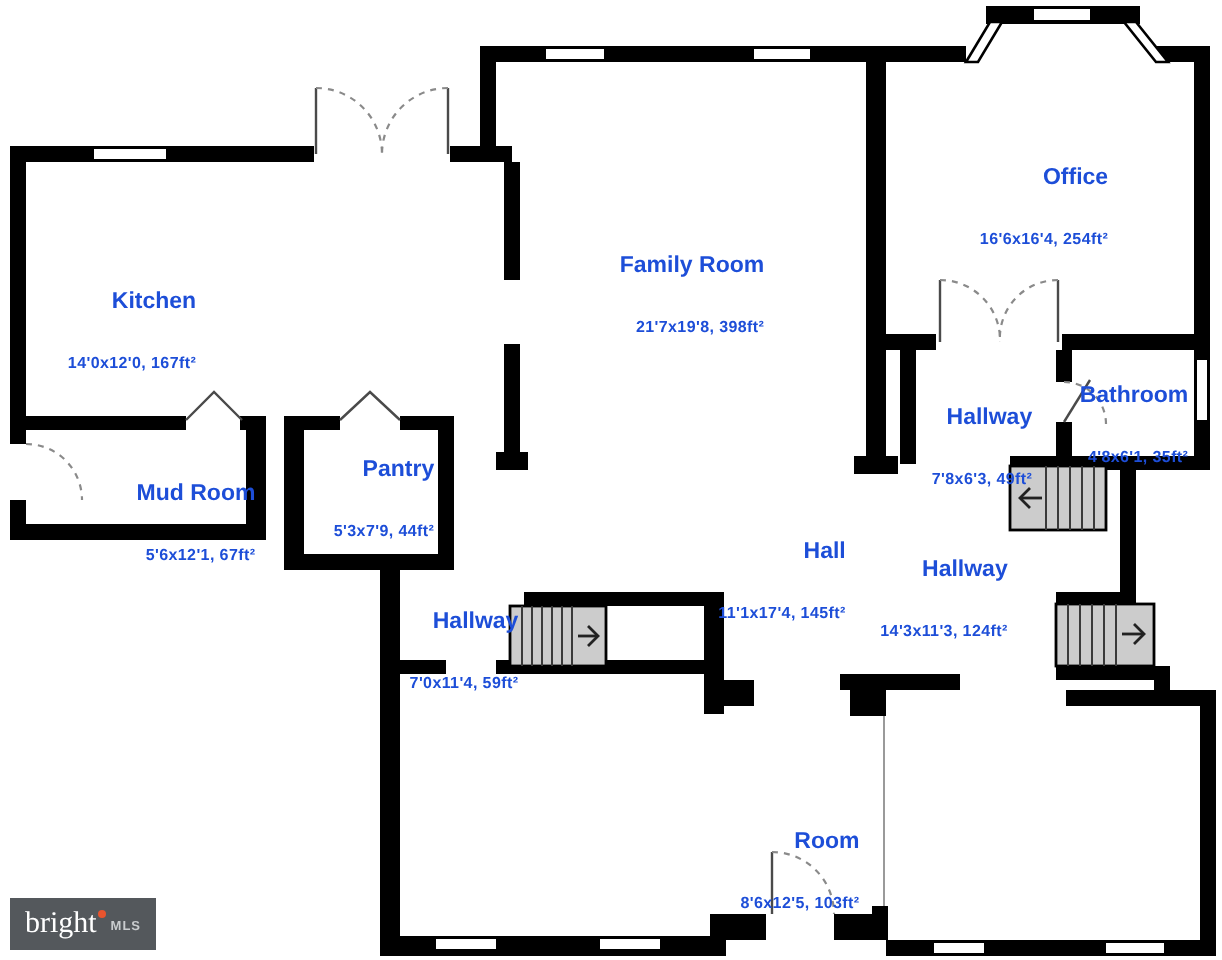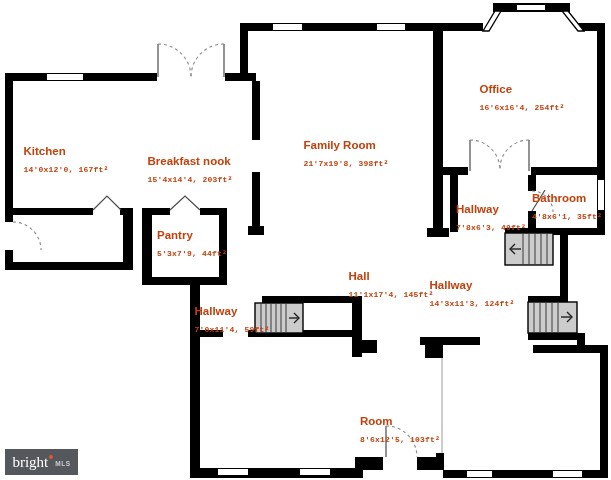--- a/index.html
+++ b/index.html
@@ -8,24 +8,24 @@
   #plan-svg{position:absolute;left:0;top:0;}
   .wall{fill:#000;shape-rendering:crispEdges;}
   .winpane{fill:#fff;shape-rendering:crispEdges;}
   .baywin{fill:#fff;stroke:#000;stroke-width:1.3;}
   .stairbase{fill:var(--stair,#ccc);stroke:#000;stroke-width:1.4;}
   .tread{stroke:#3a3a3a;stroke-width:1;}
   .arrow{stroke:#222;stroke-width:1.4;fill:none;}
   .leaf{stroke:#4a4a4a;stroke-width:1.2;fill:none;}
   .swing{stroke:#8a8a8a;stroke-width:1.1;fill:none;stroke-dasharray:3,3;}
   .thinline{stroke:#9a9a9a;stroke-width:1;}
-  .room-label{position:absolute;transform:translateX(-50%);text-align:left;
-              white-space:nowrap;color:#c2410c;}
+  .room-label{position:absolute;transform:translateX(-50%);text-align:right;
+              white-space:nowrap;color:#1d4ed8;}
   .room-name{font-size:11.5px;font-weight:700;line-height:11px;}
-  .room-dims{font-size:8px;font-weight:700;line-height:9px;margin-top:8px;letter-spacing:.2px;font-family:Liberation Mono, monospace;}
+  .room-dims{font-size:8px;font-weight:700;line-height:9px;margin-top:20px;letter-spacing:.2px;}
   .watermark{position:absolute;left:5px;top:449px;width:73px;height:26px;
              background:var(--wm-bg,#54585c);display:flex;align-items:center;
              justify-content:center;gap:2px;}
   .wm-brand{color:#fff;font-family:"Liberation Serif",serif;font-size:15px;line-height:15px;}
   .wm-dot{width:4px;height:4px;border-radius:50%;background:var(--orange,#e8542e);
           align-self:flex-start;margin-top:6px;margin-left:-1px;}
   .wm-suffix{color:#c9ccce;font-size:6.5px;font-weight:700;letter-spacing:.5px;margin-top:3px;}
 </style>
 </head>
 <body>
@@ -192,39 +192,39 @@
           <polyline class="arrow" points="567,312 572,317 567,322"></polyline>
         </g>
       </g>
     </g>
   </svg>
 
   <div class="room-label" style="left:66px;top:146px">
     <div class="room-name">Kitchen</div>
     <div class="room-dims">14'0x12'0, 167ft²</div>
   </div>
-  <div class="room-label" style="left:190px;top:156px">
-    <div class="room-name">Breakfast nook</div>
-    <div class="room-dims">15'4x14'4, 203ft²</div>
-  </div>
-  <div class="room-label" style="left:346px;top:140px">
+  <div class="room-label" style="left:346px;top:128px">
     <div class="room-name">Family Room</div>
     <div class="room-dims">21'7x19'8, 398ft²</div>
   </div>
   <div class="room-label" style="left:522px;top:84px">
     <div class="room-name">Office</div>
     <div class="room-dims">16'6x16'4, 254ft²</div>
   </div>
   <div class="room-label" style="left:491px;top:204px">
     <div class="room-name">Hallway</div>
     <div class="room-dims">7'8x6'3, 49ft²</div>
   </div>
   <div class="room-label" style="left:567px;top:193px">
     <div class="room-name">Bathroom</div>
     <div class="room-dims">4'8x6'1, 35ft²</div>
+  </div>
+  <div class="room-label" style="left:98px;top:242px">
+    <div class="room-name">Mud Room</div>
+    <div class="room-dims">5'6x12'1, 67ft²</div>
   </div>
   <div class="room-label" style="left:192px;top:230px">
     <div class="room-name">Pantry</div>
     <div class="room-dims">5'3x7'9, 44ft²</div>
   </div>
   <div class="room-label" style="left:232px;top:306px">
     <div class="room-name">Hallway</div>
     <div class="room-dims">7'0x11'4, 59ft²</div>
   </div>
   <div class="room-label" style="left:391px;top:271px">

